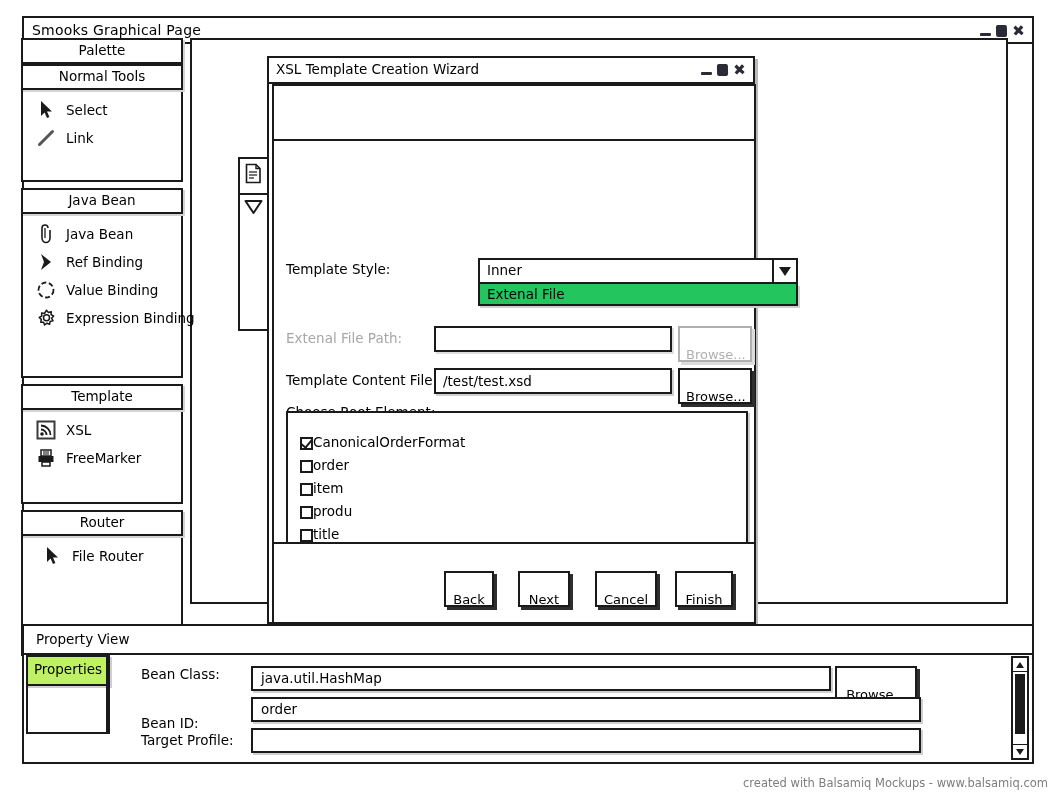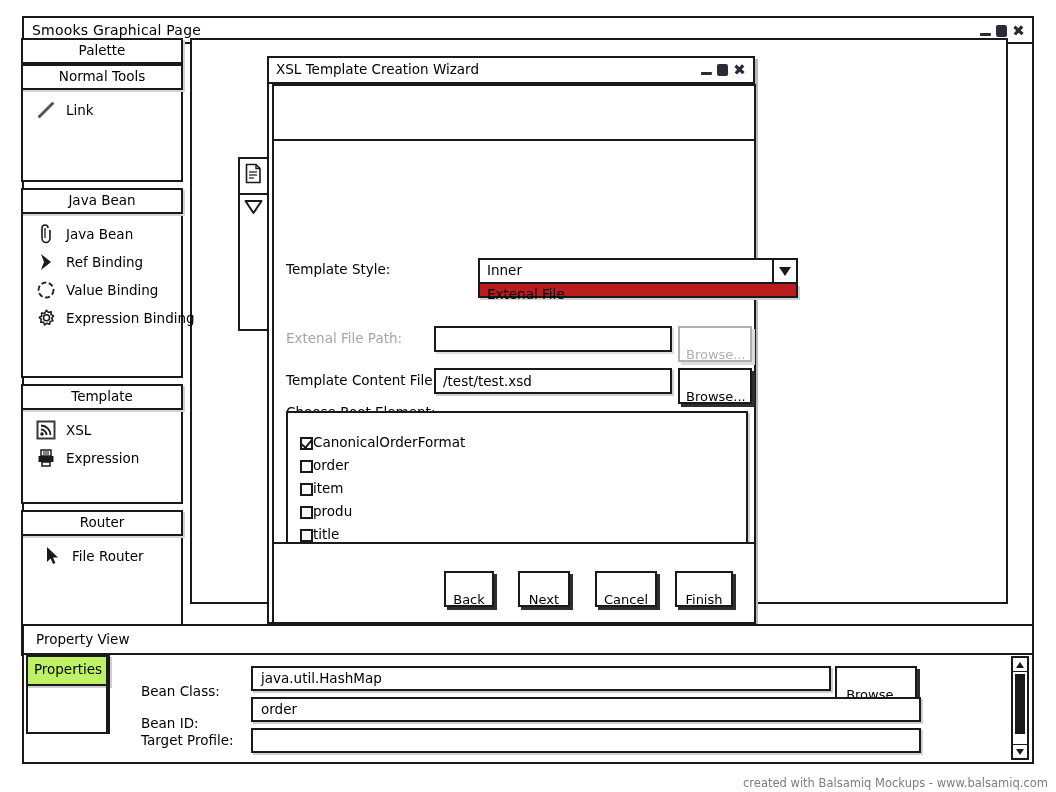--- a/index.html
+++ b/index.html
@@ -285,23 +285,23 @@
   .tri-down {
     width: 0; height: 0;
     border-left: 6px solid transparent;
     border-right: 6px solid transparent;
     border-top: 9px solid #1a1a1a;
   }
   #combo-dropdown {
     position: relative;
     border: 2px solid #1a1a1a;
     border-top: none;
-    background: #b91c1c;
+    background: #22c55e;
     box-shadow: 2px 2px 0 0 #cfcfcf;
-    height: 14px;
+    height: 22px;
     box-sizing: border-box;
   }
   .combo-option {
     position: absolute;
     left: 7px; top: 2px;
     font-size: 13.5px;
   }
 
   
   #root-element-list {
@@ -471,20 +471,28 @@
   <div class="palette-header">
     <span>Palette</span>
   </div>
 
   <div class="palette-group-header">
     <span>Normal Tools</span>
   </div>
   <div class="palette-group-body" style="height:78px">
     <div class="palette-item">
       <span class="pi-icon">
+        <svg width="18" height="20" viewBox="0 0 18 20">
+            <path d="M4 1 L4 16 L7.6 12.4 L10 18 L12.4 17 L10 11.6 L15 11.6 Z" fill="#1a1a1a"></path>
+          </svg>
+      </span>
+      <span class="pi-label">Select</span>
+    </div>
+    <div class="palette-item">
+      <span class="pi-icon">
         <svg width="18" height="18" viewBox="0 0 18 18">
             <line x1="2.5" y1="15.5" x2="15.5" y2="2.5" stroke="#555" stroke-width="3" stroke-linecap="round"></line>
           </svg>
       </span>
       <span class="pi-label">Link</span>
     </div>
   </div>
 
   <div class="palette-group-header" style="margin-top:6px">
     <span>Java Bean</span>
@@ -544,21 +552,21 @@
     <div class="palette-item">
       <span class="pi-icon">
         <svg width="20" height="20" viewBox="0 0 20 20">
           <rect x="5" y="2" width="10" height="6" fill="none" stroke="#1a1a1a" stroke-width="1.5"></rect>
           <line x1="7" y1="4" x2="13" y2="4" stroke="#1a1a1a" stroke-width="1.1"></line>
           <line x1="7" y1="6" x2="13" y2="6" stroke="#1a1a1a" stroke-width="1.1"></line>
           <rect x="2.5" y="8" width="15" height="6" fill="#1a1a1a"></rect>
           <rect x="6" y="14" width="8" height="4" fill="none" stroke="#1a1a1a" stroke-width="1.5"></rect>
         </svg>
       </span>
-      <span class="pi-label">Expression</span>
+      <span class="pi-label">FreeMarker</span>
     </div>
   </div>
 
   <div class="palette-group-header" style="margin-top:6px">
     <span>Router</span>
   </div>
   <div class="palette-group-body" style="height:106px">
     <div class="palette-item" style="padding-left:18px">
       <span class="pi-icon">
         <svg width="18" height="20" viewBox="0 0 18 20">
@@ -674,21 +682,21 @@
   <div id="pv-titlebar">
     <span id="pv-title-text">Property View</span>
   </div>
 
   <div id="pv-tab">
     <span>Properties</span>
   </div>
   <div id="pv-tab-body"></div>
 
   <div id="pv-content">
-    <span class="pv-row-label" style="left:33px; top:28px;">Bean Class:</span>
+    <span class="pv-row-label" style="left:33px; top:11px;">Bean Class:</span>
     <span class="pv-input" style="left:143px; top:11px; width:580px;">java.util.HashMap</span>
     <span class="wf-button" style="left:727px; top:11px; width:82px; height:26px; line-height:22px;">Browse...</span>
 
     <span class="pv-row-label" style="left:33px; top:60px;">Bean ID:</span>
     <span class="pv-input" style="left:143px; top:42px; width:670px;">order</span>
 
     <span class="pv-row-label" style="left:33px; top:77px;">Target Profile:</span>
     <span class="pv-input" style="left:143px; top:73px; width:670px;"></span>
   </div>
 

